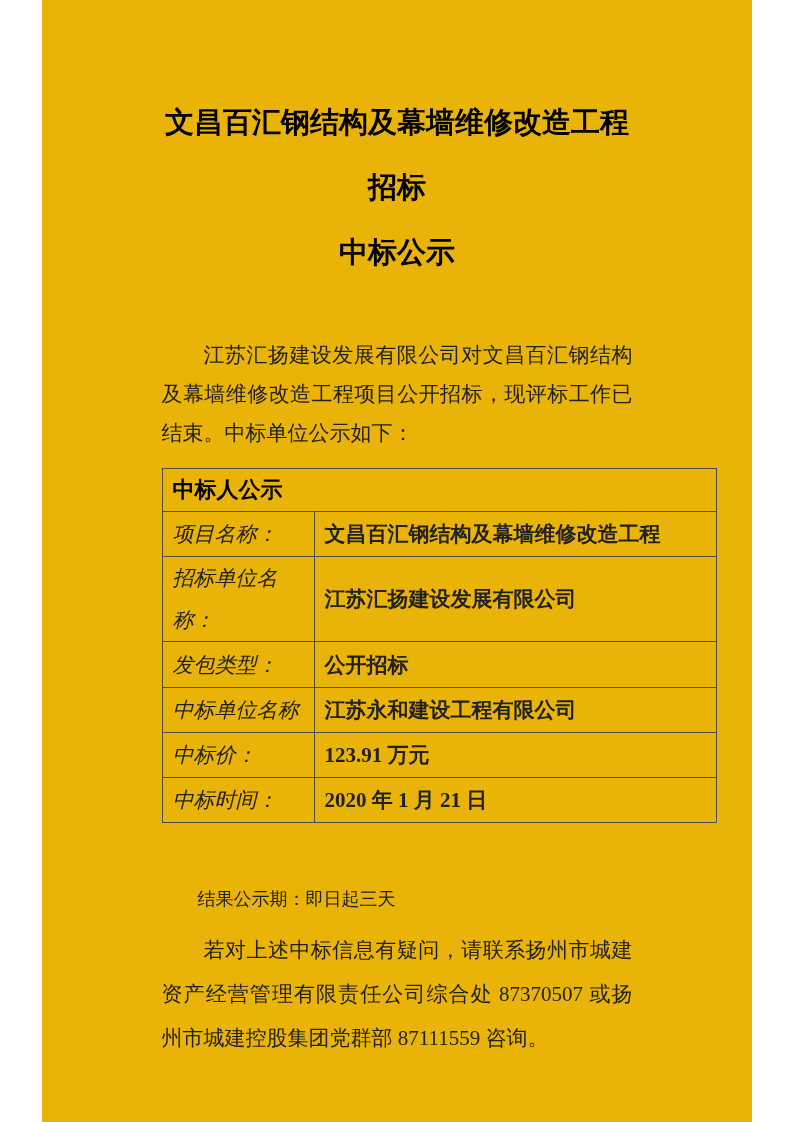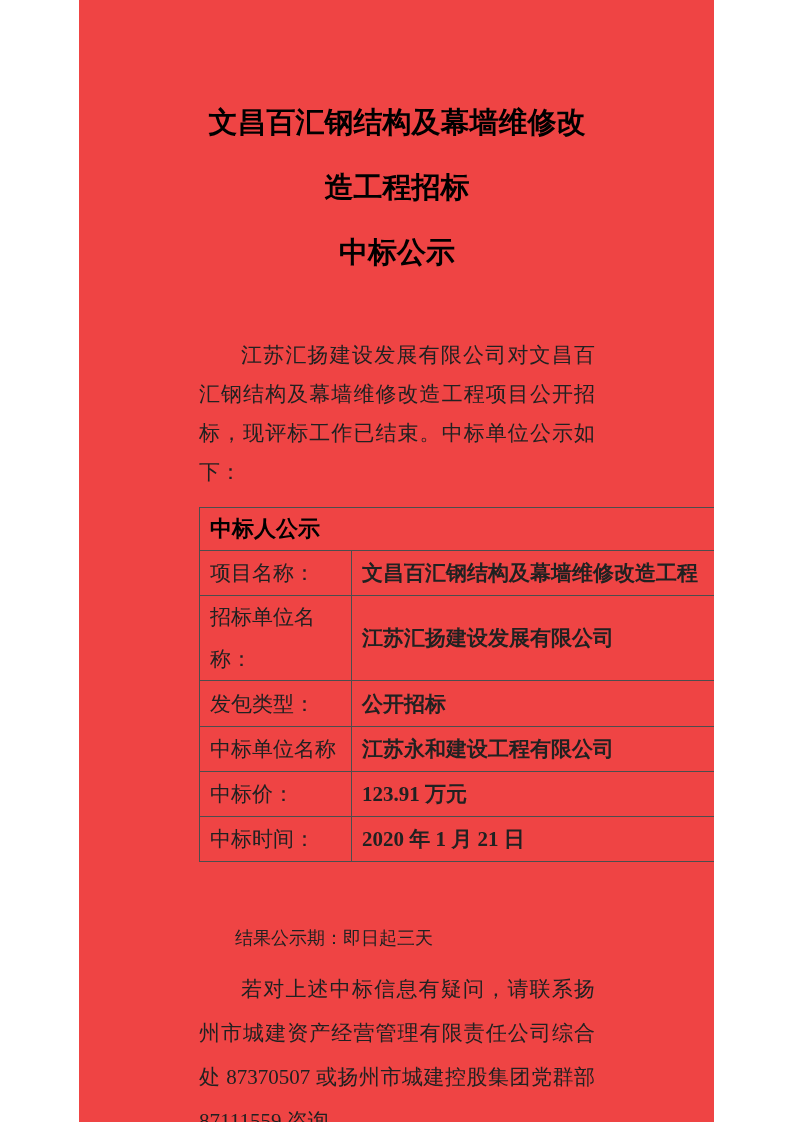--- a/index.html
+++ b/index.html
@@ -2,24 +2,24 @@
 <html><head>
 <meta charset="utf-8">
 <style>
   html, body {
     margin: 0;
     padding: 0;
     background: #ffffff;
   }
   .page {
     position: relative;
-    width: 635px;
+    width: 710px;
     height: 1122px;
     margin: 0 auto;
-    background: #ef4444;
+    background: #eab308;
     box-sizing: border-box;
     padding: 0 119px 12px 120px;
     overflow: hidden;
     font-family: "Liberation Serif", "DejaVu Serif", serif;
     color: #212121;
   }
   .doc-title {
     padding-top: 90px;
     text-align: center;
     font-size: 29px;
@@ -52,21 +52,21 @@
   }
   .bid-table thead th {
     font-weight: 700;
     font-size: 22px;
     height: 42px;
     color: #000000;
   }
   .bid-table tbody tr { height: 45px; }
   .bid-table tbody tr.r-tall { height: 85px; }
   .bid-table tbody tr.r-mid { height: 46px; margin-left: 15px; }
-  .bid-table td.cell-label { font-weight: 400; }
+  .bid-table td.cell-label { font-weight: 400; font-style: italic; }
   .bid-table td.cell-value { font-weight: 700; }
   .result-period {
     margin: 54px 0 0 0;
     font-size: 18px;
     line-height: 44px;
     text-indent: 2em;
   }
   .contact {
     margin: 7px 0 0 0;
     font-size: 21px;

